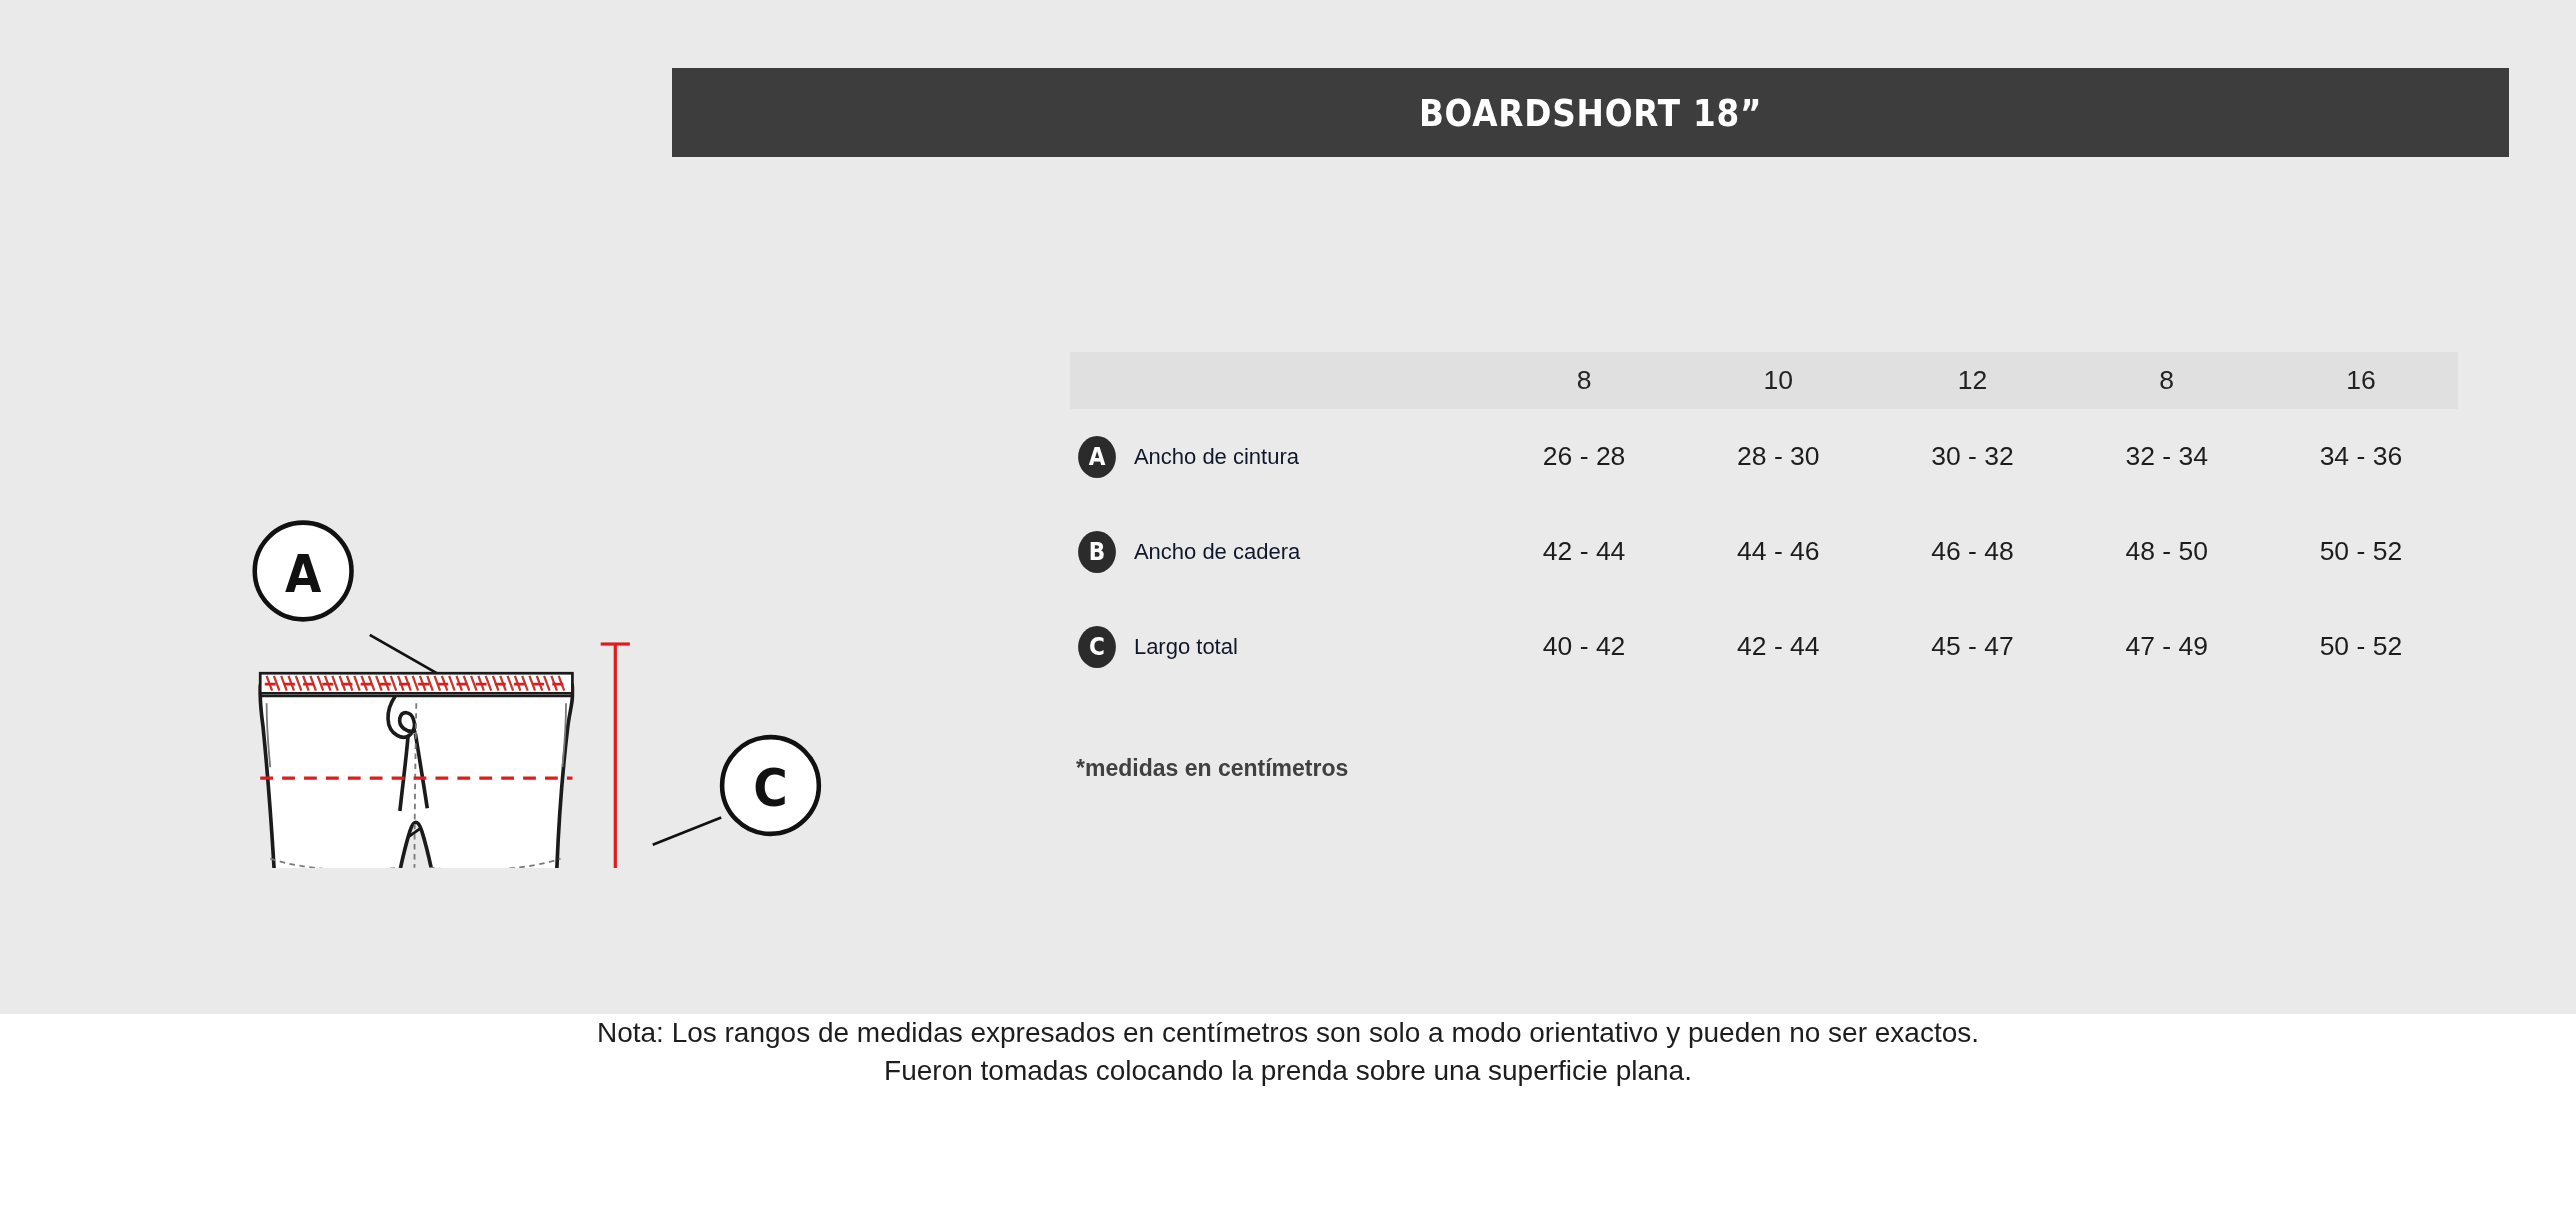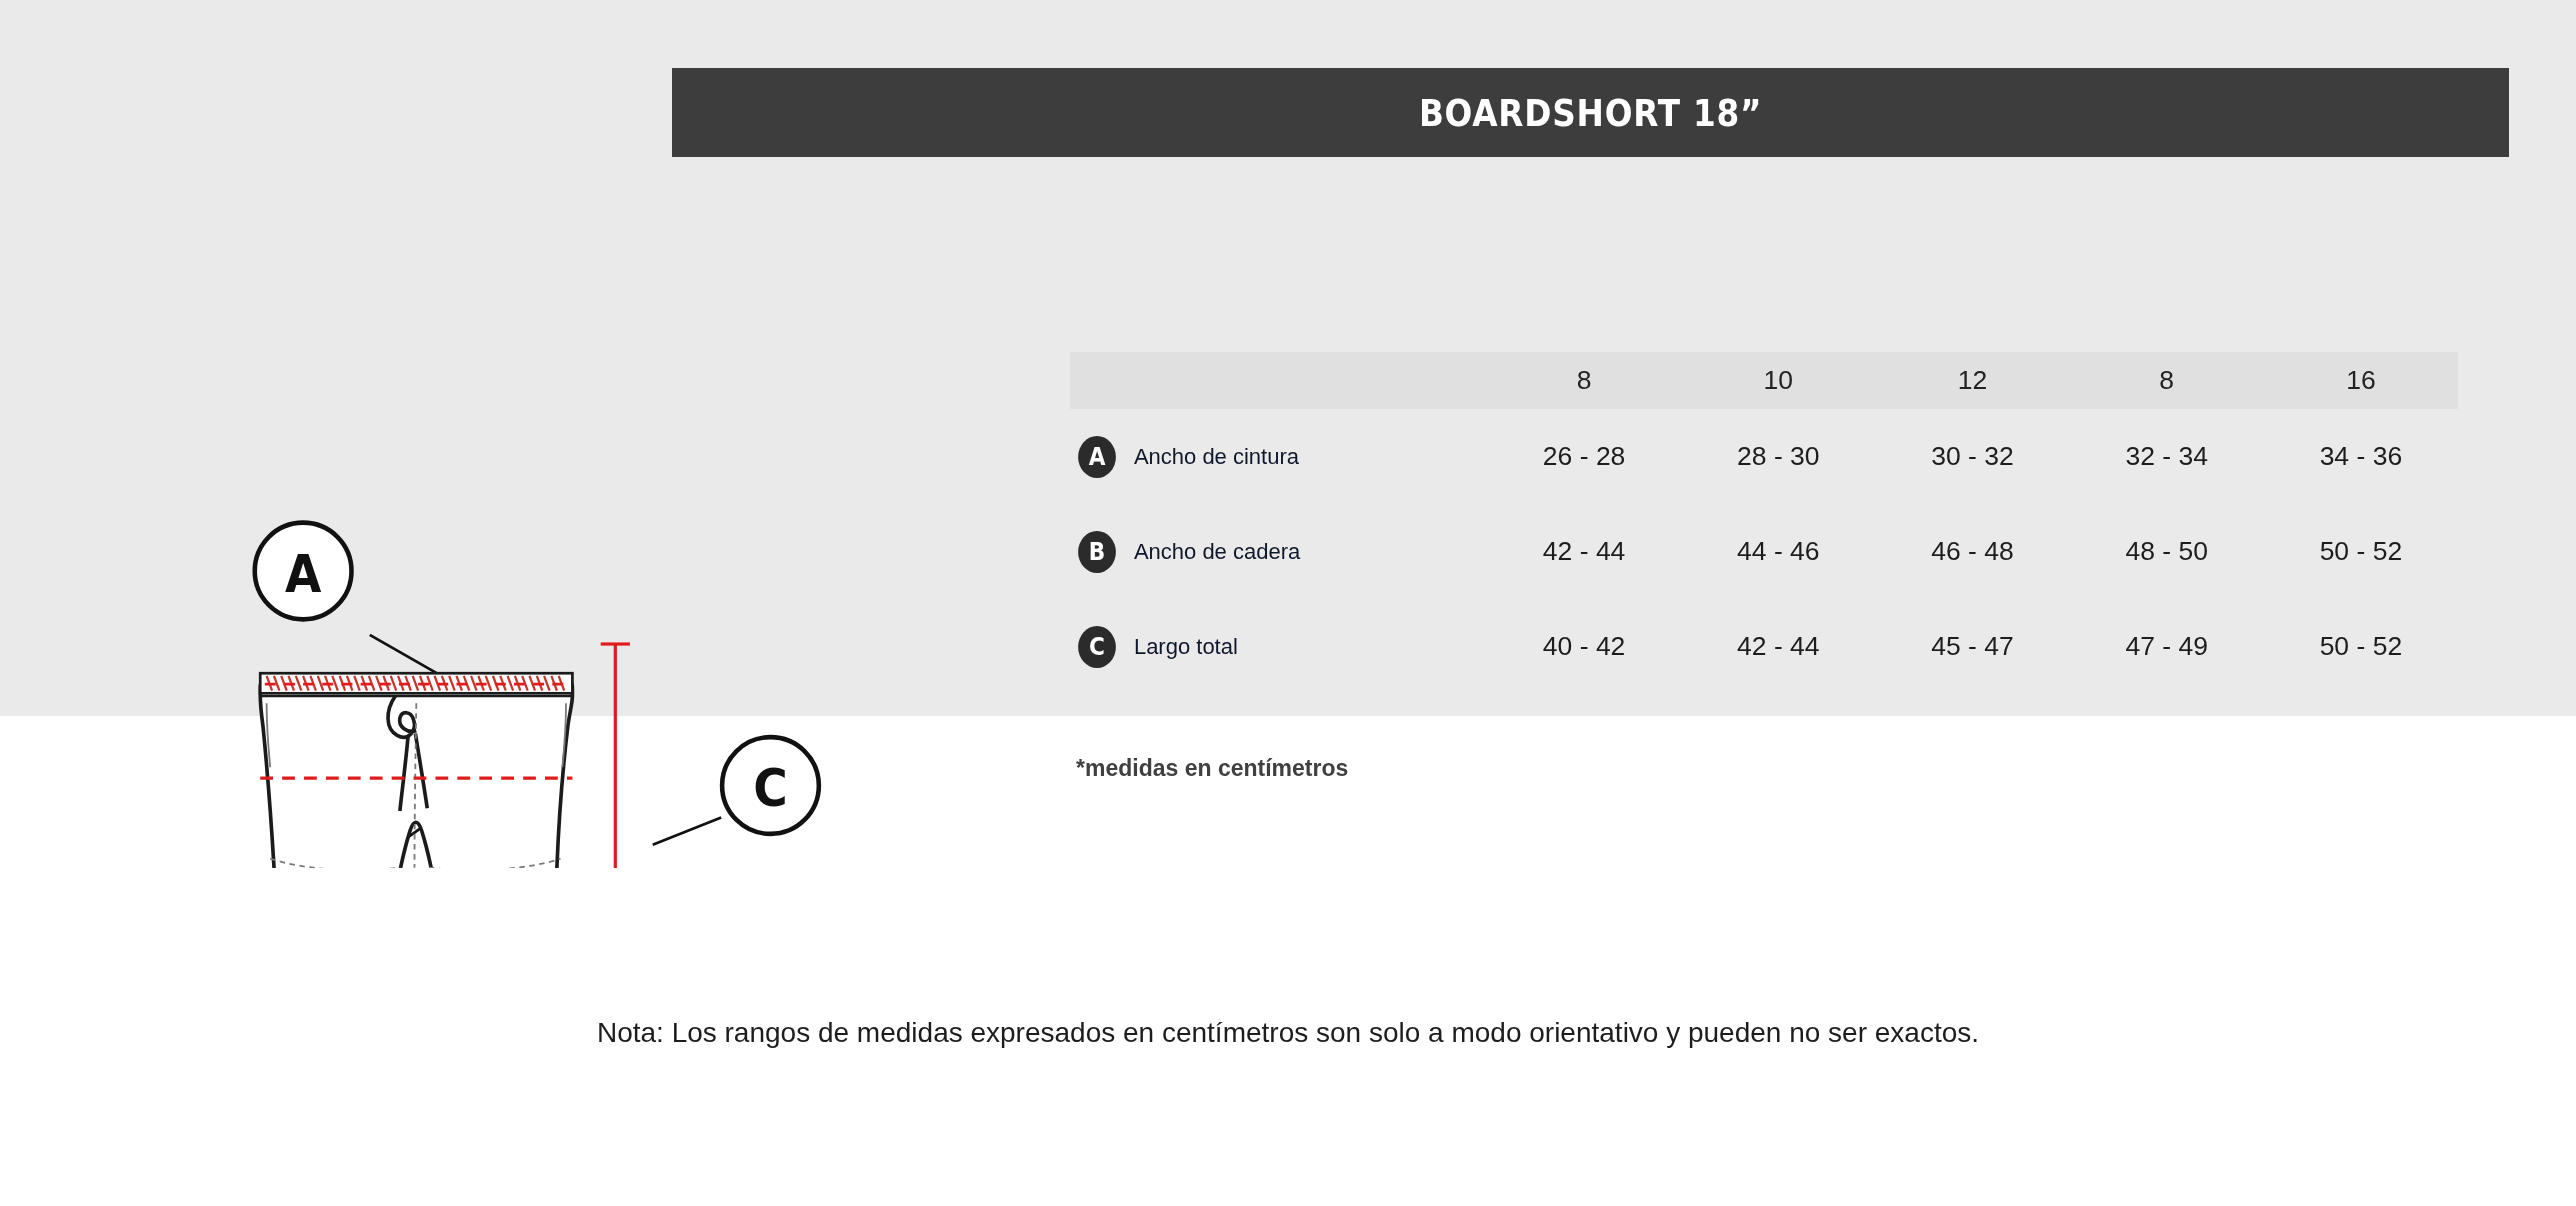--- a/index.html
+++ b/index.html
@@ -20,21 +20,21 @@
     height: 1206px;
     background: #ffffff;
   }
 
   
   .main-panel {
     position: absolute;
     left: 0;
     top: 0;
     width: 2576px;
-    height: 716px;
+    height: 1014px;
     background: #eaeaea;
   }
 
   
   .title-bar {
     position: absolute;
     left: 672px;
     top: 68px;
     width: 1837px;
     height: 89px;
@@ -345,16 +345,17 @@
         </tbody>
       </table>
     </div>
 
     <div class="units-note">*medidas en centímetros</div>
 
   </div>
 
   <div class="footer">
     <div class="footer-line">Nota: Los rangos de medidas expresados en centímetros son solo a modo orientativo y pueden no ser exactos.</div>
+    <div class="footer-line">Fueron tomadas colocando la prenda sobre una superficie plana.</div>
   </div>
 
 </div>
 
 
 </body></html>

